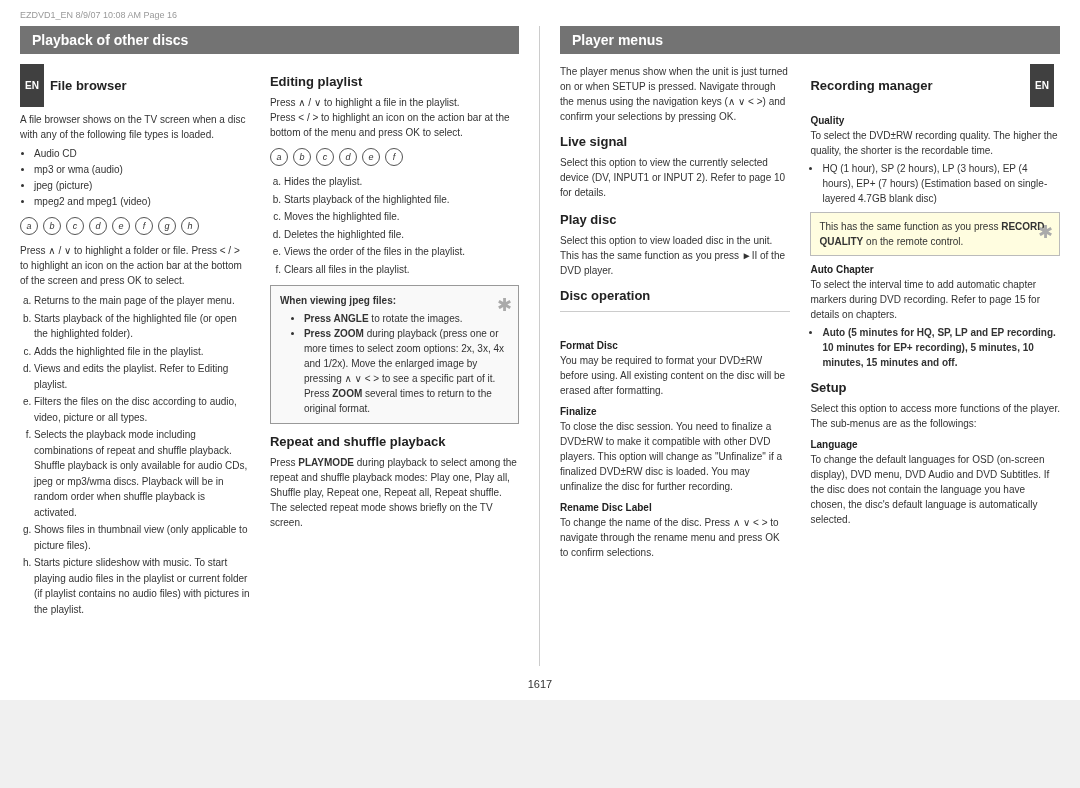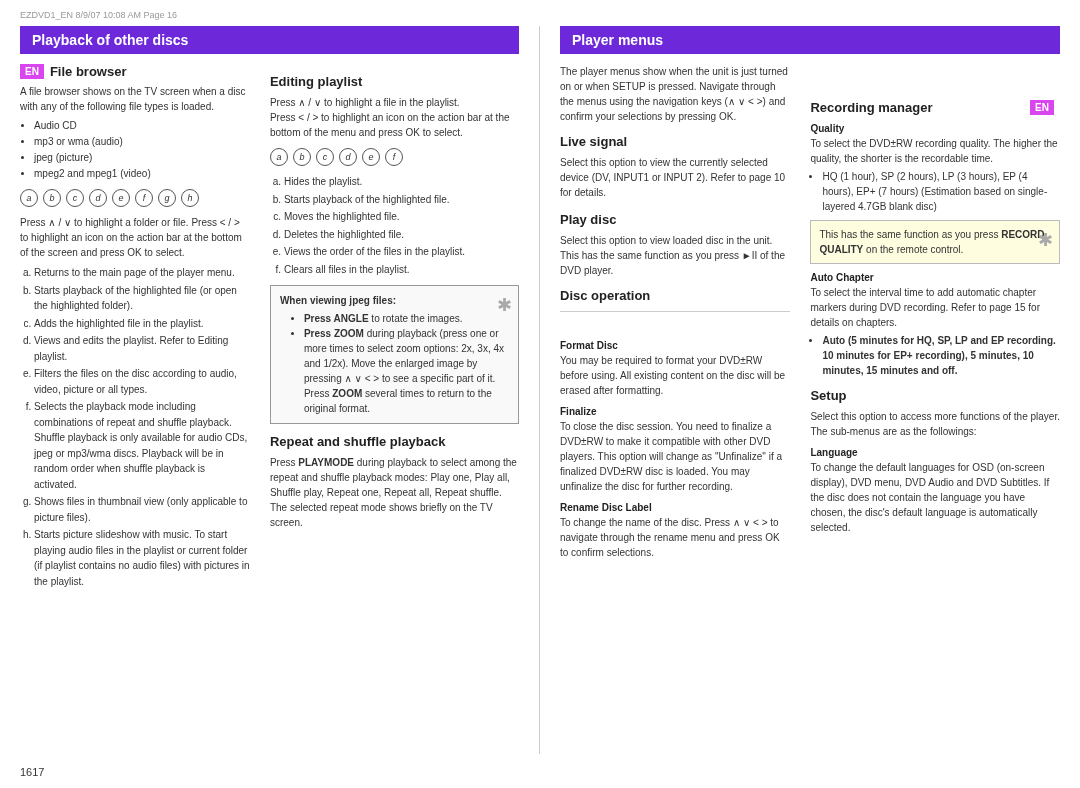--- a/index.html
+++ b/index.html
@@ -8,21 +8,21 @@
       font-family: Arial, Helvetica, sans-serif;
       font-size: 11px;
       color: #222;
       width: 1080px;
       height: 788px;
       overflow: hidden;
     }
 
     .page-wrapper {
       width: 1080px;
-      height: 788px;
+      height: 700px;
       background: #fff;
       display: flex;
       flex-direction: column;
       padding: 10px 20px;
       position: relative;
     }
 
     
     .top-meta {
       font-size: 9px;
@@ -46,43 +46,43 @@
     }
 
     
     .right-col {
       width: 50%;
       padding-left: 20px;
     }
 
     
     .section-header {
-      background: #6d28d9;
+      background: #737373;
       color: #fff;
       font-size: 14px;
       font-weight: bold;
       padding: 6px 12px;
       margin-bottom: 10px;
     }
 
     
     .subsection-title {
       font-size: 13px;
       font-weight: bold;
       margin-bottom: 6px;
       margin-top: 10px;
     }
 
     
     .en-badge {
-      background: #d946ef;
+      background: #404040;
       color: #fff;
       font-size: 10px;
       font-weight: bold;
-      padding: 2px 5px;
+      padding: 16px 5px;
       display: inline-block;
       margin-right: 6px;
     }
 
     
     .body-text {
       font-size: 10px;
       line-height: 1.5;
       color: #333;
     }
@@ -179,21 +179,21 @@
       position: absolute;
       right: 6px;
       top: 6px;
       font-size: 18px;
       color: #aaa;
     }
 
     
     .page-numbers {
       display: flex;
-      justify-content: flex-start;
+      justify-content: center;
       font-size: 11px;
       color: #333;
       margin-top: 8px;
       padding-top: 4px;
     }
 
     
     b { font-weight: bold; }
 
     
@@ -201,21 +201,20 @@
       display: flex;
       gap: 20px;
     }
 
     .right-inner-left {
       width: 48%;
     }
 
     .right-inner-right {
       width: 52%;
-      margin-top: 36px;
     }
 
     .bold-label {
       font-weight: bold;
       font-size: 10px;
       margin-top: 8px;
       margin-bottom: 2px;
     }
 
     .format-disc-section {

